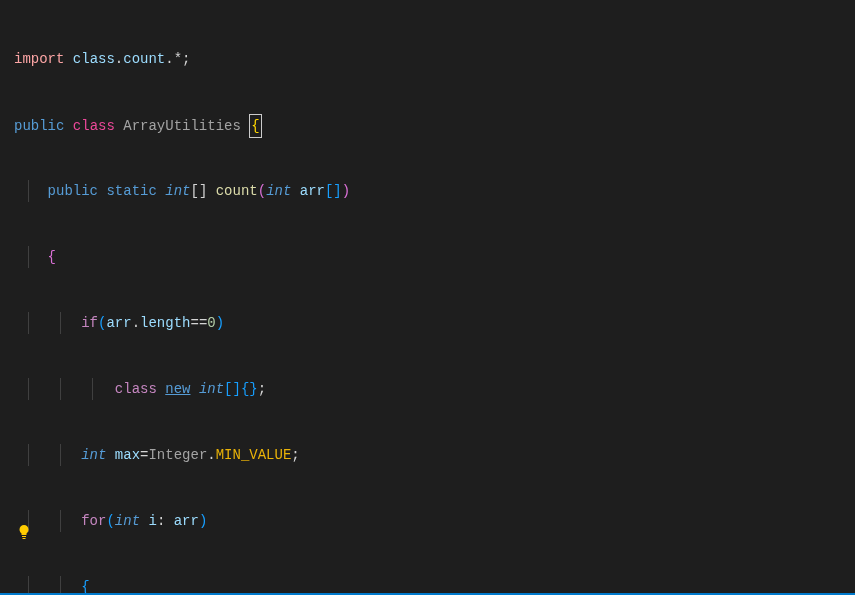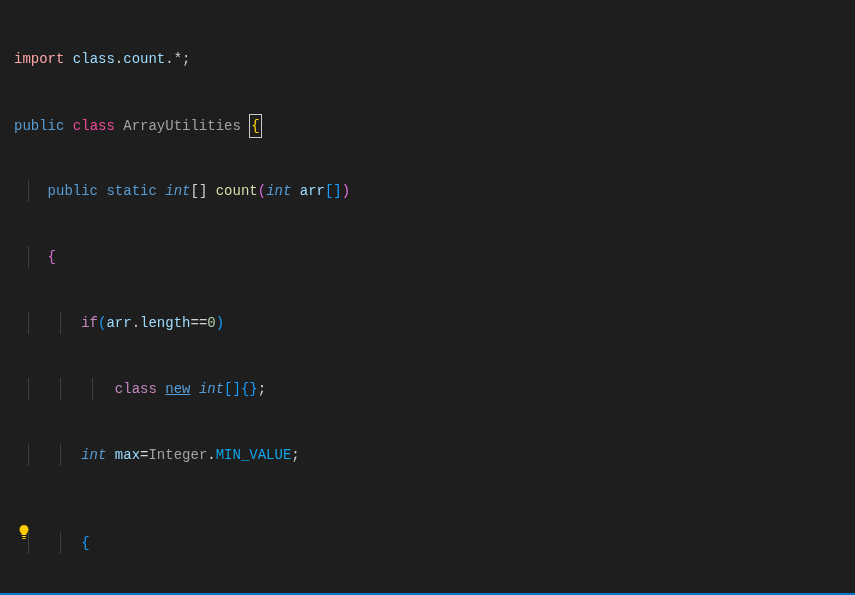--- a/index.html
+++ b/index.html
@@ -37,21 +37,21 @@
   .kw-static { color: #569cd6; }
   .kw-int { color: #569cd6; font-style: italic; }
   .kw-new { color: #569cd6; text-decoration: underline; }
   .kw-return { color: #c586c0; }
   .kw-if { color: #c586c0; }
   .kw-for { color: #c586c0; }
   .type { color: #a3a3a3; }
   .fn { color: #dcdcaa; text-align: center; }
   .var { color: #9cdcfe; }
   .prop { color: #9cdcfe; }
-  .const { color: #0ea5e9; }
+  .const { color: #eab308; }
   .num { color: #b5cea8; }
   .op { color: #d4d4d4; }
   .punct { color: #d4d4d4; }
   .brace-y { color: #ffd700; }
   .brace-p { color: #da70d6; }
   .brace-b { color: #179fff; }
   .cursor-box {
     border: 1px solid #cccccc;
     display: inline-block;
     padding: 0 1px;
@@ -83,20 +83,21 @@
 <div class="line"><span class="indent-guide ig1"></span>    <span class="kw-public">public</span> <span class="kw-static">static</span> <span class="kw-int">int</span><span class="punct">[]</span> <span class="fn">count</span><span class="brace-p">(</span><span class="kw-int">int</span> <span class="var">arr</span><span class="brace-b">[]</span><span class="brace-p">)</span></div>
 
 <div class="line"><span class="indent-guide ig1"></span>    <span class="brace-p">{</span></div>
 
 <div class="line"><span class="indent-guide ig1"></span><span class="indent-guide ig2"></span>        <span class="kw-if">if</span><span class="brace-b">(</span><span class="var">arr</span><span class="punct">.</span><span class="prop">length</span><span class="op">==</span><span class="num">0</span><span class="brace-b">)</span></div>
 
 <div class="line"><span class="indent-guide ig1"></span><span class="indent-guide ig2"></span><span class="indent-guide ig3"></span>            <span class="kw-return">class</span> <span class="kw-new">new</span> <span class="kw-int">int</span><span class="brace-b">[]</span><span class="brace-b">{}</span><span class="punct">;</span></div>
 
 <div class="line"><span class="indent-guide ig1"></span><span class="indent-guide ig2"></span>        <span class="kw-int">int</span> <span class="var">max</span><span class="op">=</span><span class="type">Integer</span><span class="punct">.</span><span class="const">MIN_VALUE</span><span class="punct">;</span></div>
 
+<div class="line"><span class="indent-guide ig1"></span><span class="indent-guide ig2"></span>        <span class="kw-for">for</span><span class="brace-b">(</span><span class="kw-int">int</span> <span class="var">i</span><span class="op">:</span> <span class="var">arr</span><span class="brace-b">)</span></div>
 
 <div class="line"><span class="indent-guide ig1"></span><span class="indent-guide ig2"></span>        <span class="brace-b">{</span></div>
 
 
 
 
 
 
 
 

